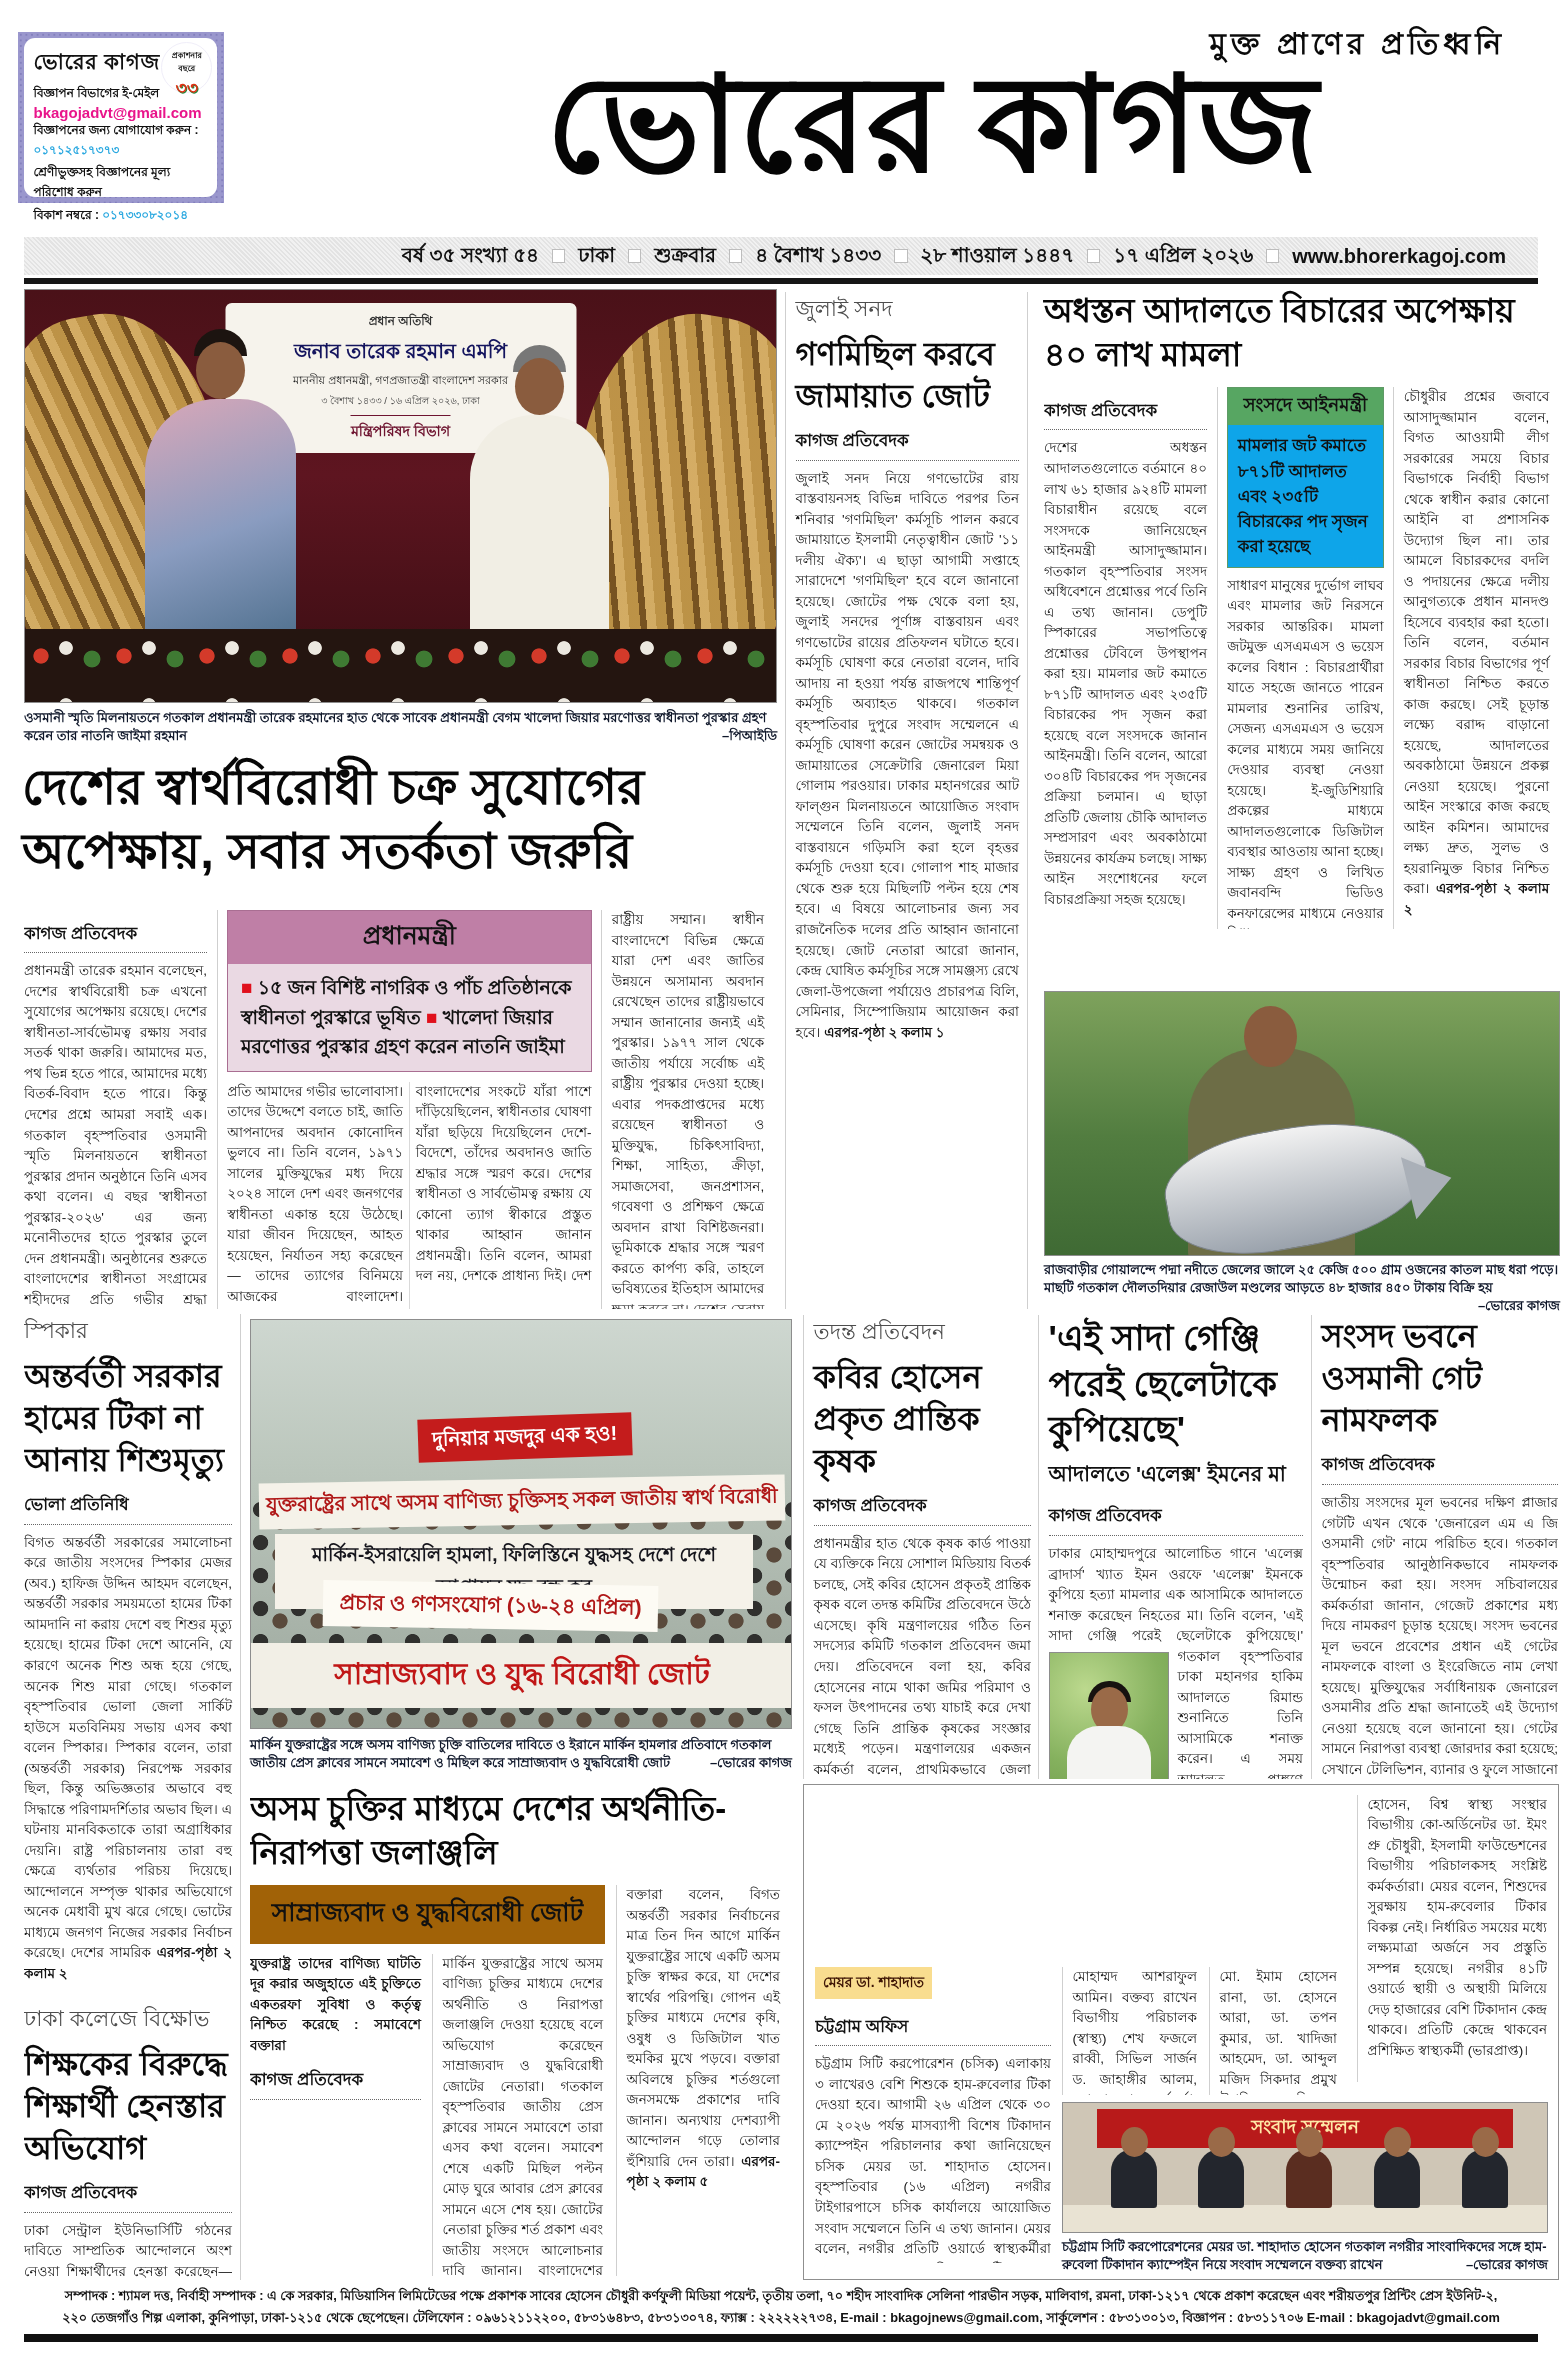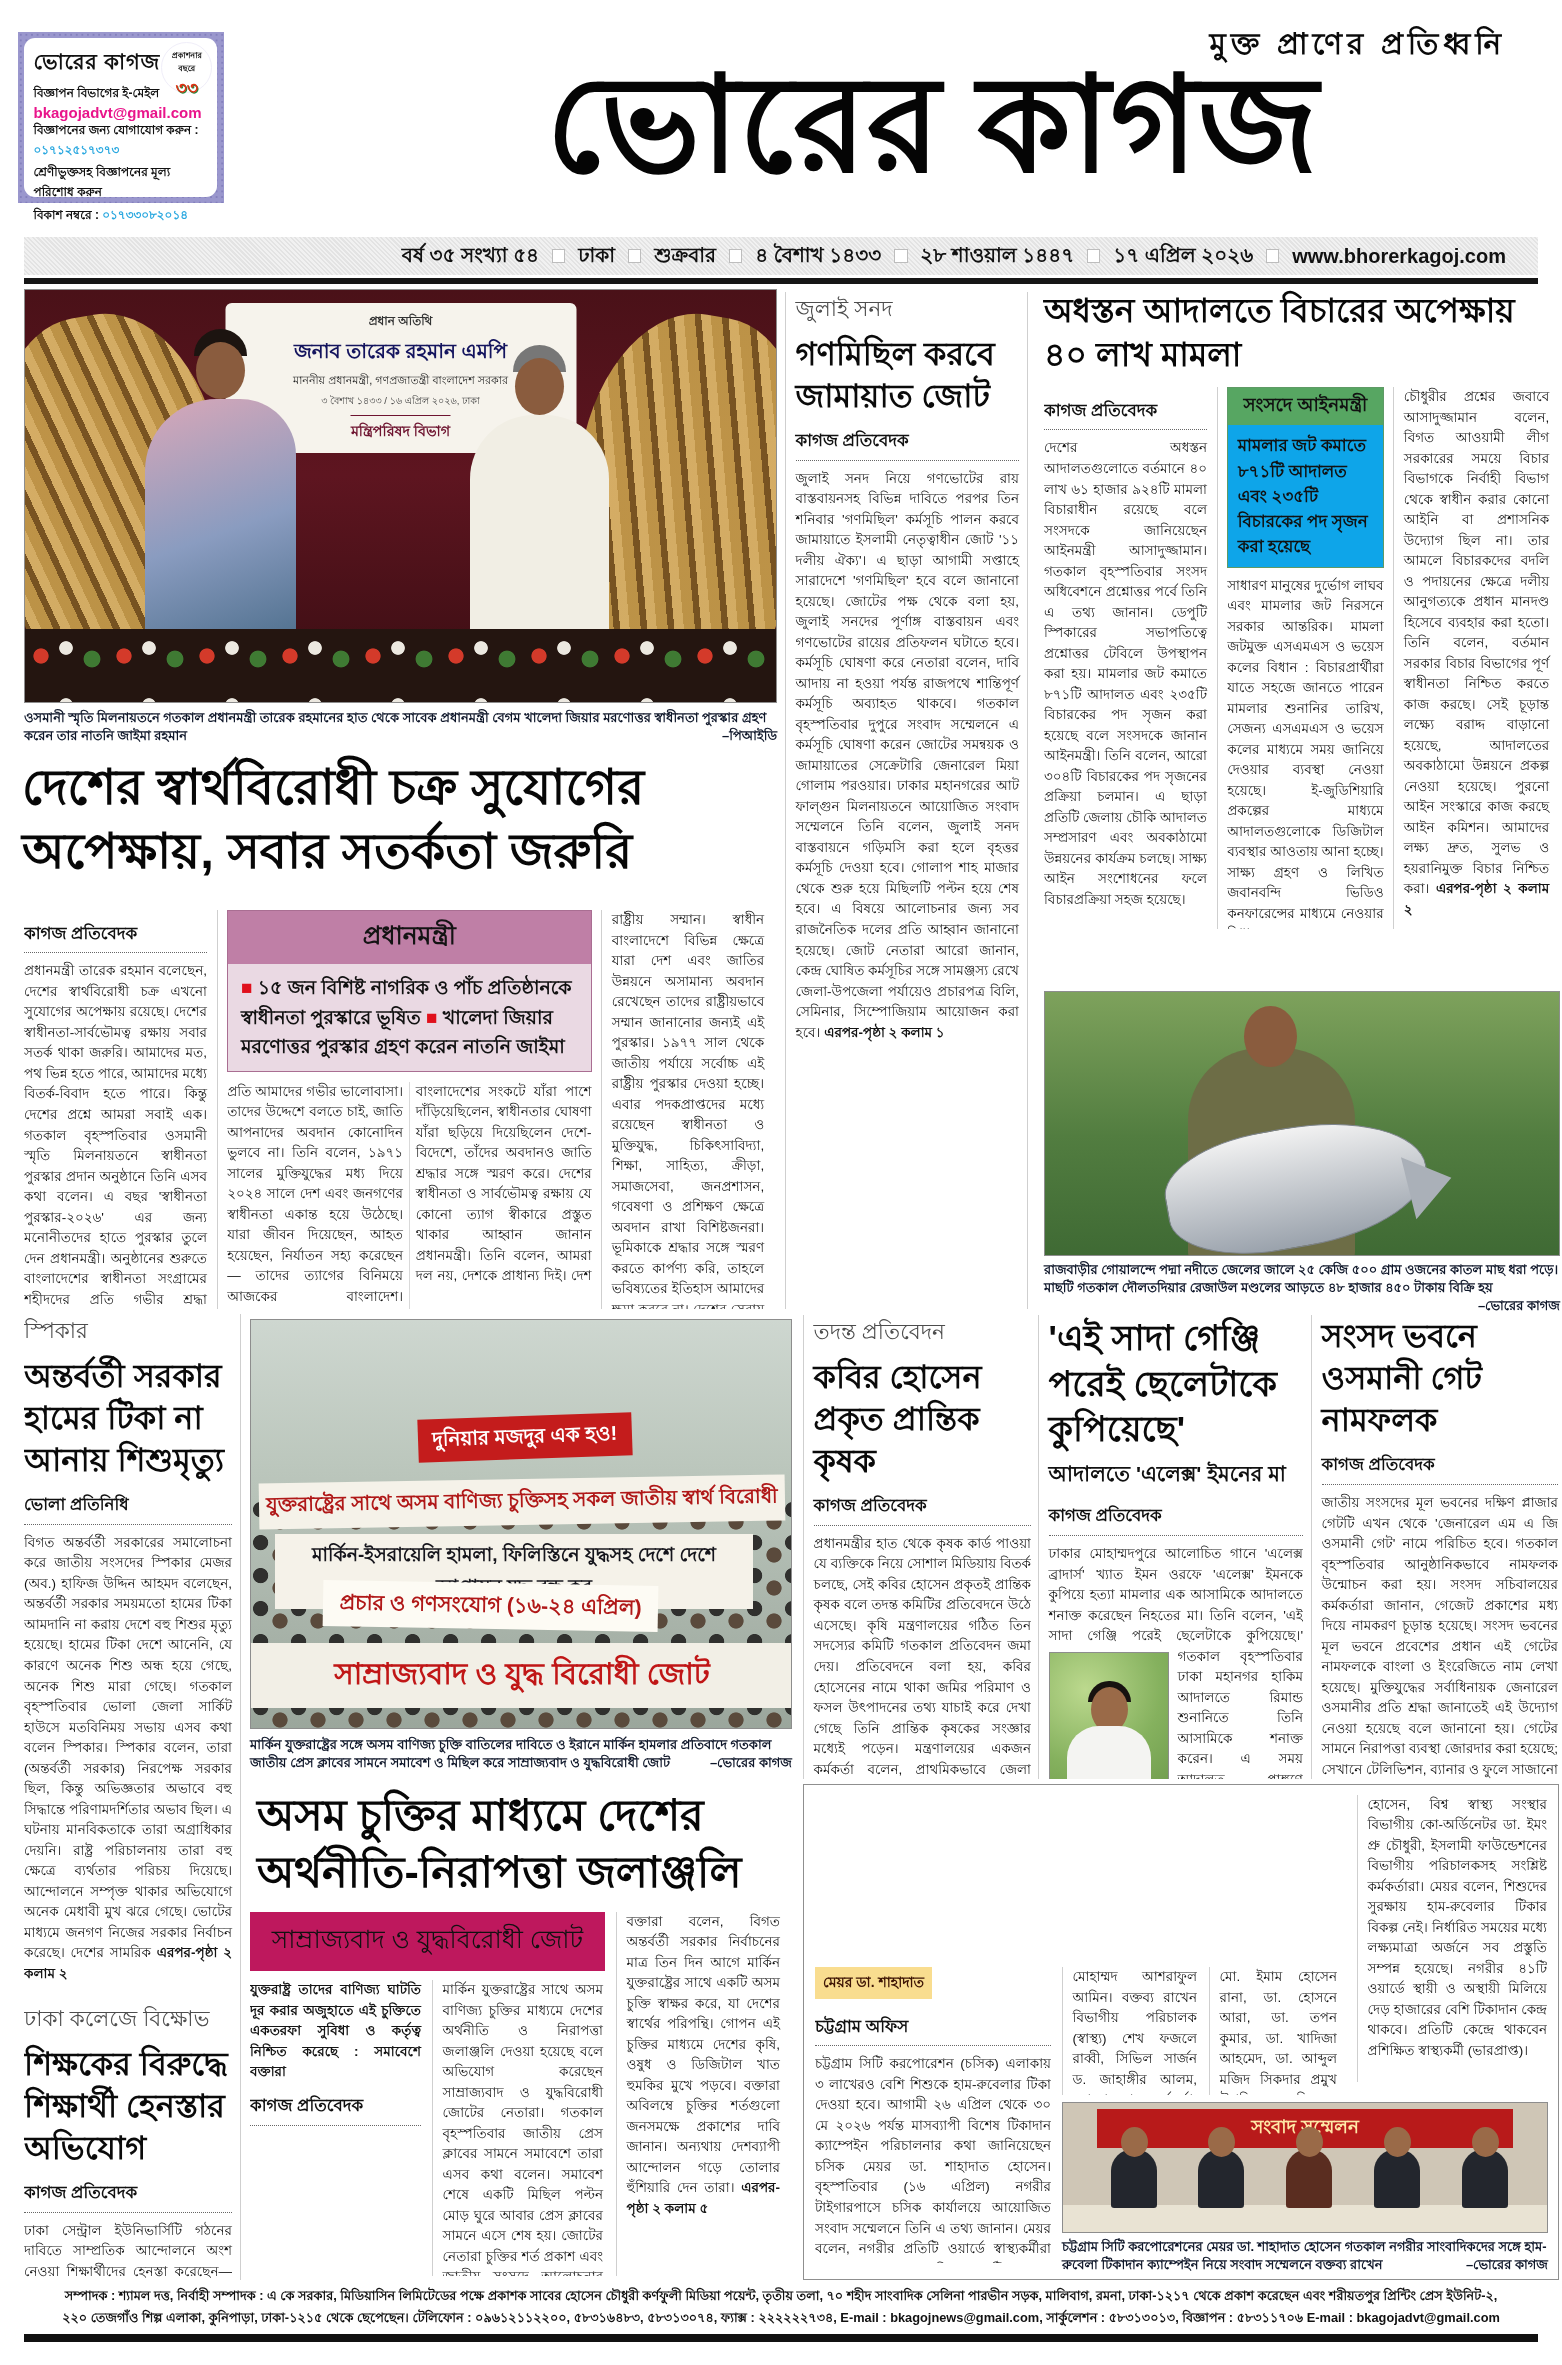--- a/index.html
+++ b/index.html
@@ -55,21 +55,21 @@
   .pm-box-head { background:#bf7fa6; text-align:center; font-size:25px; font-weight:bold;
     padding:4.8px 0; color:#131313; }
   .pm-box-body { background:#ead9e3; font-size:19px; font-weight:bold; line-height:1.55;
     padding:9.6px 12.8px; }
   .red-bullet { color:#e0101c; }
 
   .law-box { border:0.8px solid #5f9a66; margin-bottom:8px; }
   .law-box-head { background:#57a662; text-align:center; font-size:18.3px; font-weight:bold; padding:3.2px 0; }
   .law-box-body { background:#0ea5e9; font-size:16.7px; font-weight:bold; line-height:1.5; padding:8px 9.6px; }
 
-  .blue-box { background:#be185d; text-align:center; font-size:25px; font-weight:normal;
+  .blue-box { background:#a16207; text-align:center; font-size:25px; font-weight:bold;
     padding:8px 3px; margin-bottom:9.6px; }
   .yellow-tag { display:inline-block; background:#f9dd8f; color:#3d1404; font-size:14px;
     font-weight:bold; padding:4px 8px; margin-bottom:12px; }
 
   
   .photo-frame { border:0.8px solid #8d8d8d; overflow:hidden; position:absolute; }
   .lead-photo { background:linear-gradient(180deg,#4a1118 0%,#5e1520 45%,#380d12 100%); }
   .wing { position:absolute; width:223px; height:343px; opacity:.9; border-radius:45% 45% 18% 18%;
     background:repeating-linear-gradient(75deg,#c9a14c 0 11px,#7c5a22 11px 17.5px,#e2bd6c 17.5px 27px); }
   .wing.left  { left:-24px; top:24px; transform:rotate(-10deg); }
@@ -354,21 +354,21 @@
   <div class="abs vr-l" style="left:1311px; top:1315px; width:247px; height:464px; overflow:hidden;">
     <div class="headline-md">সংসদ ভবনে ওসমানী গেট নামফলক</div>
     <div class="byline">কাগজ প্রতিবেদক</div>
     <div class="body-text">
       <span>জাতীয় সংসদের মূল ভবনের দক্ষিণ প্লাজার গেটটি এখন থেকে 'জেনারেল এম এ জি ওসমানী গেট' নামে পরিচিত হবে। গতকাল বৃহস্পতিবার আনুষ্ঠানিকভাবে নামফলক উন্মোচন করা হয়। সংসদ সচিবালয়ের কর্মকর্তারা জানান, গেজেট প্রকাশের মধ্য দিয়ে নামকরণ চূড়ান্ত হয়েছে। সংসদ ভবনের মূল ভবনে প্রবেশের প্রধান এই গেটের নামফলকে বাংলা ও ইংরেজিতে নাম লেখা হয়েছে। মুক্তিযুদ্ধের সর্বাধিনায়ক জেনারেল ওসমানীর প্রতি শ্রদ্ধা জানাতেই এই উদ্যোগ নেওয়া হয়েছে বলে জানানো হয়। গেটের সামনে নিরাপত্তা ব্যবস্থা জোরদার করা হয়েছে; সেখানে টেলিভিশন, ব্যানার ও ফুলে সাজানো হয়। অনুষ্ঠানে সংসদ সচিবালয়ের জ্যেষ্ঠ কর্মকর্তা এবং গণপূর্ত বিভাগের প্রকৌশলীরা উপস্থিত ছিলেন। দর্শনার্থীদের জন্য গেটটি নির্ধারিত সময়ে খোলা থাকবে বলেও জানানো হয়।</span>
       
     </div>
   </div>
 
   <div class="abs" style="left:250px; top:1787px; width:542px; height:489px; overflow:hidden;">
-    <div class="headline-lg" style="font-size:43px;margin-left:7px;">অসম চুক্তির মাধ্যমে দেশের অর্থনীতি-নিরাপত্তা জলাঞ্জলি</div>
+    <div class="headline-lg" style="font-size:33px;">অসম চুক্তির মাধ্যমে দেশের অর্থনীতি-নিরাপত্তা জলাঞ্জলি</div>
     <div style="display:flex; gap:11px; margin-top:11px;">
       <div style="width:355px; flex:none;">
         <div class="blue-box">সাম্রাজ্যবাদ ও যুদ্ধবিরোধী জোট</div>
         <div style="display:flex; gap:11px;">
           <div style="width:171px; flex:none;">
             <div class="body-text" style="font-weight:bold;">যুক্তরাষ্ট্র তাদের বাণিজ্য ঘাটতি দূর করার অজুহাতে এই চুক্তিতে একতরফা সুবিধা ও কর্তৃত্ব নিশ্চিত করেছে : সমাবেশে বক্তারা</div>
             <div class="byline">কাগজ প্রতিবেদক</div>
             <div class="body-text"></div>
           </div>
           <div style="width:171px; flex:none;" class="vr-l">

